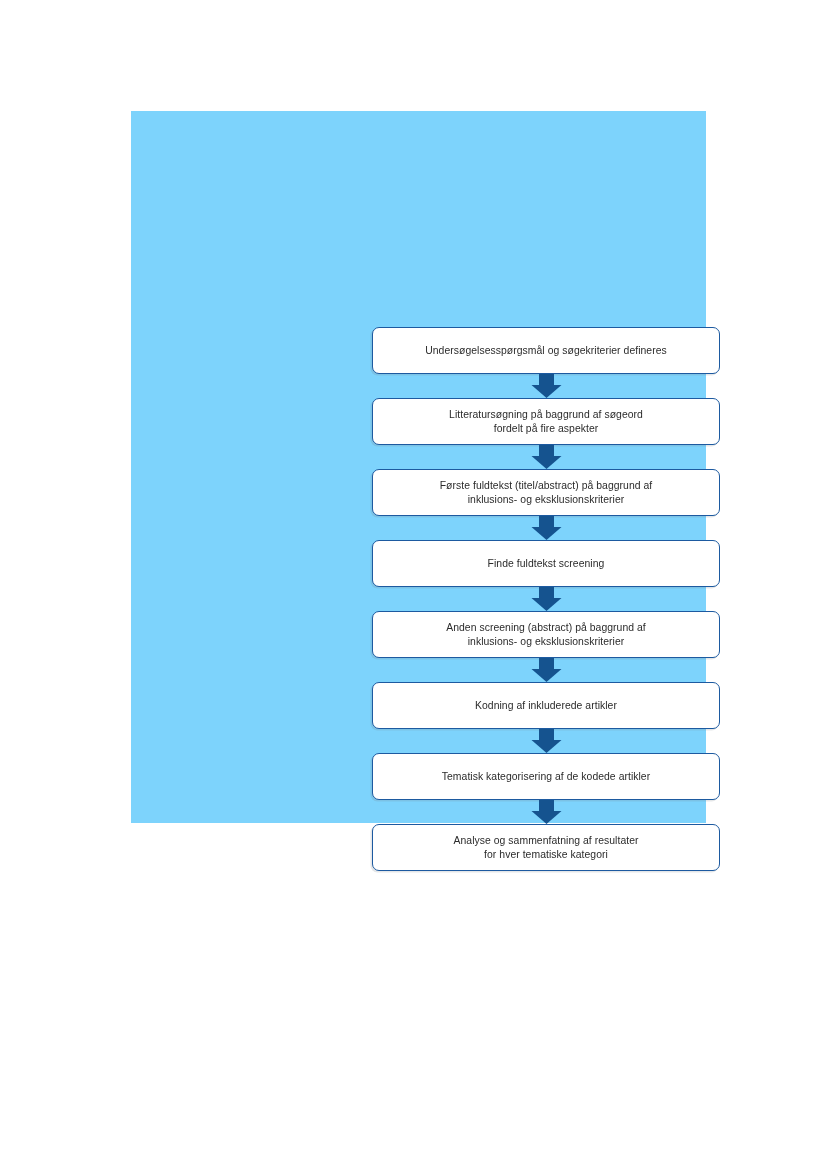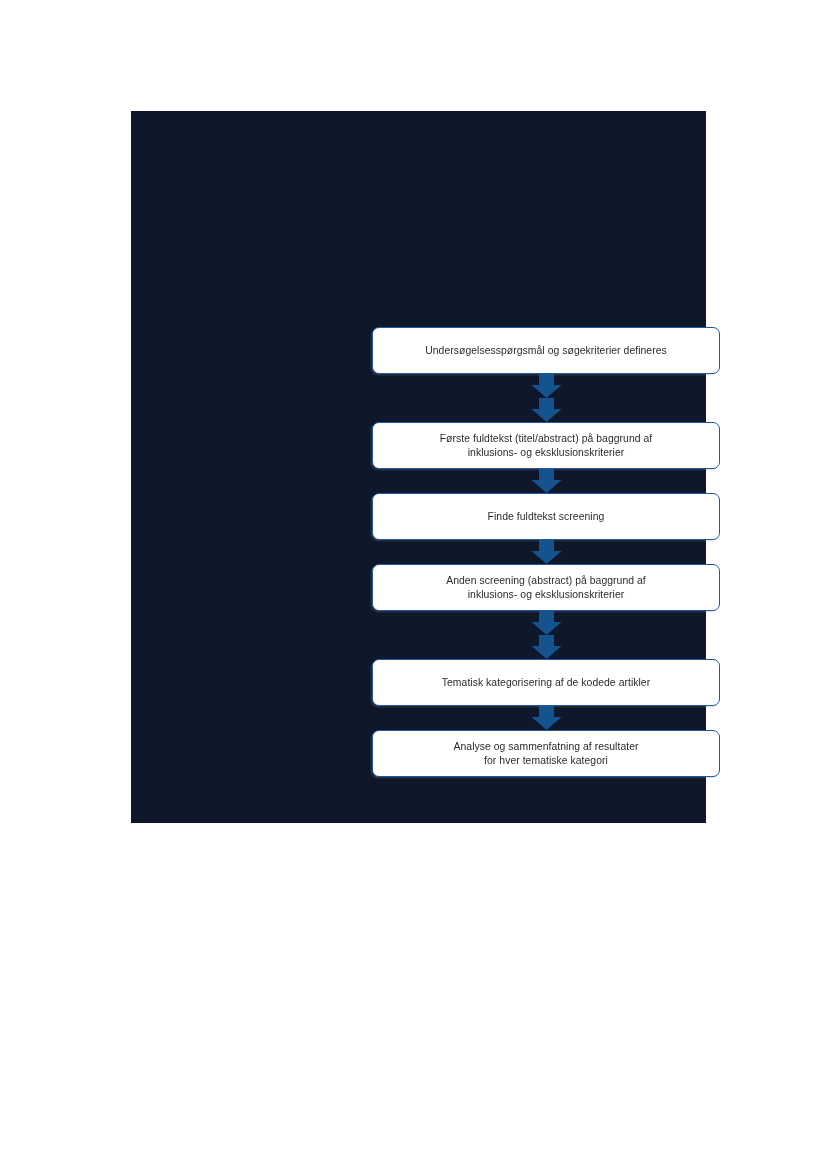--- a/index.html
+++ b/index.html
@@ -24,21 +24,21 @@
     background: #ffffff;
   }
 
   
   #canvas {
     position: absolute;
     left: 131px;
     top: 111px;
     width: 575px;
     height: 712px;
-    background: #0f172a;
+    background: #7dd3fc;
   }
 
   
   #flow {
     position: absolute;
     left: 241px;
     top: 216px;
     width: 348px;
   }
 
@@ -113,20 +113,24 @@
       <div class="step">
         <span class="step-label">Undersøgelsesspørgsmål og søgekriterier defineres</span>
       </div>
       <div class="connector">
         <div class="arrow">
           <div class="stem"></div>
           <div class="head"></div>
         </div>
       </div>
 
+      <div class="step">
+        <span class="step-label">Litteratursøgning på baggrund af søgeord
+fordelt på fire aspekter</span>
+      </div>
       <div class="connector">
         <div class="arrow">
           <div class="stem"></div>
           <div class="head"></div>
         </div>
       </div>
 
       <div class="step">
         <span class="step-label">Første fuldtekst (titel/abstract) på baggrund af
 inklusions- og eksklusionskriterier</span>
@@ -152,20 +156,23 @@
         <span class="step-label">Anden screening (abstract) på baggrund af
 inklusions- og eksklusionskriterier</span>
       </div>
       <div class="connector">
         <div class="arrow">
           <div class="stem"></div>
           <div class="head"></div>
         </div>
       </div>
 
+      <div class="step">
+        <span class="step-label">Kodning af inkluderede artikler</span>
+      </div>
       <div class="connector">
         <div class="arrow">
           <div class="stem"></div>
           <div class="head"></div>
         </div>
       </div>
 
       <div class="step">
         <span class="step-label">Tematisk kategorisering af de kodede artikler</span>
       </div>

